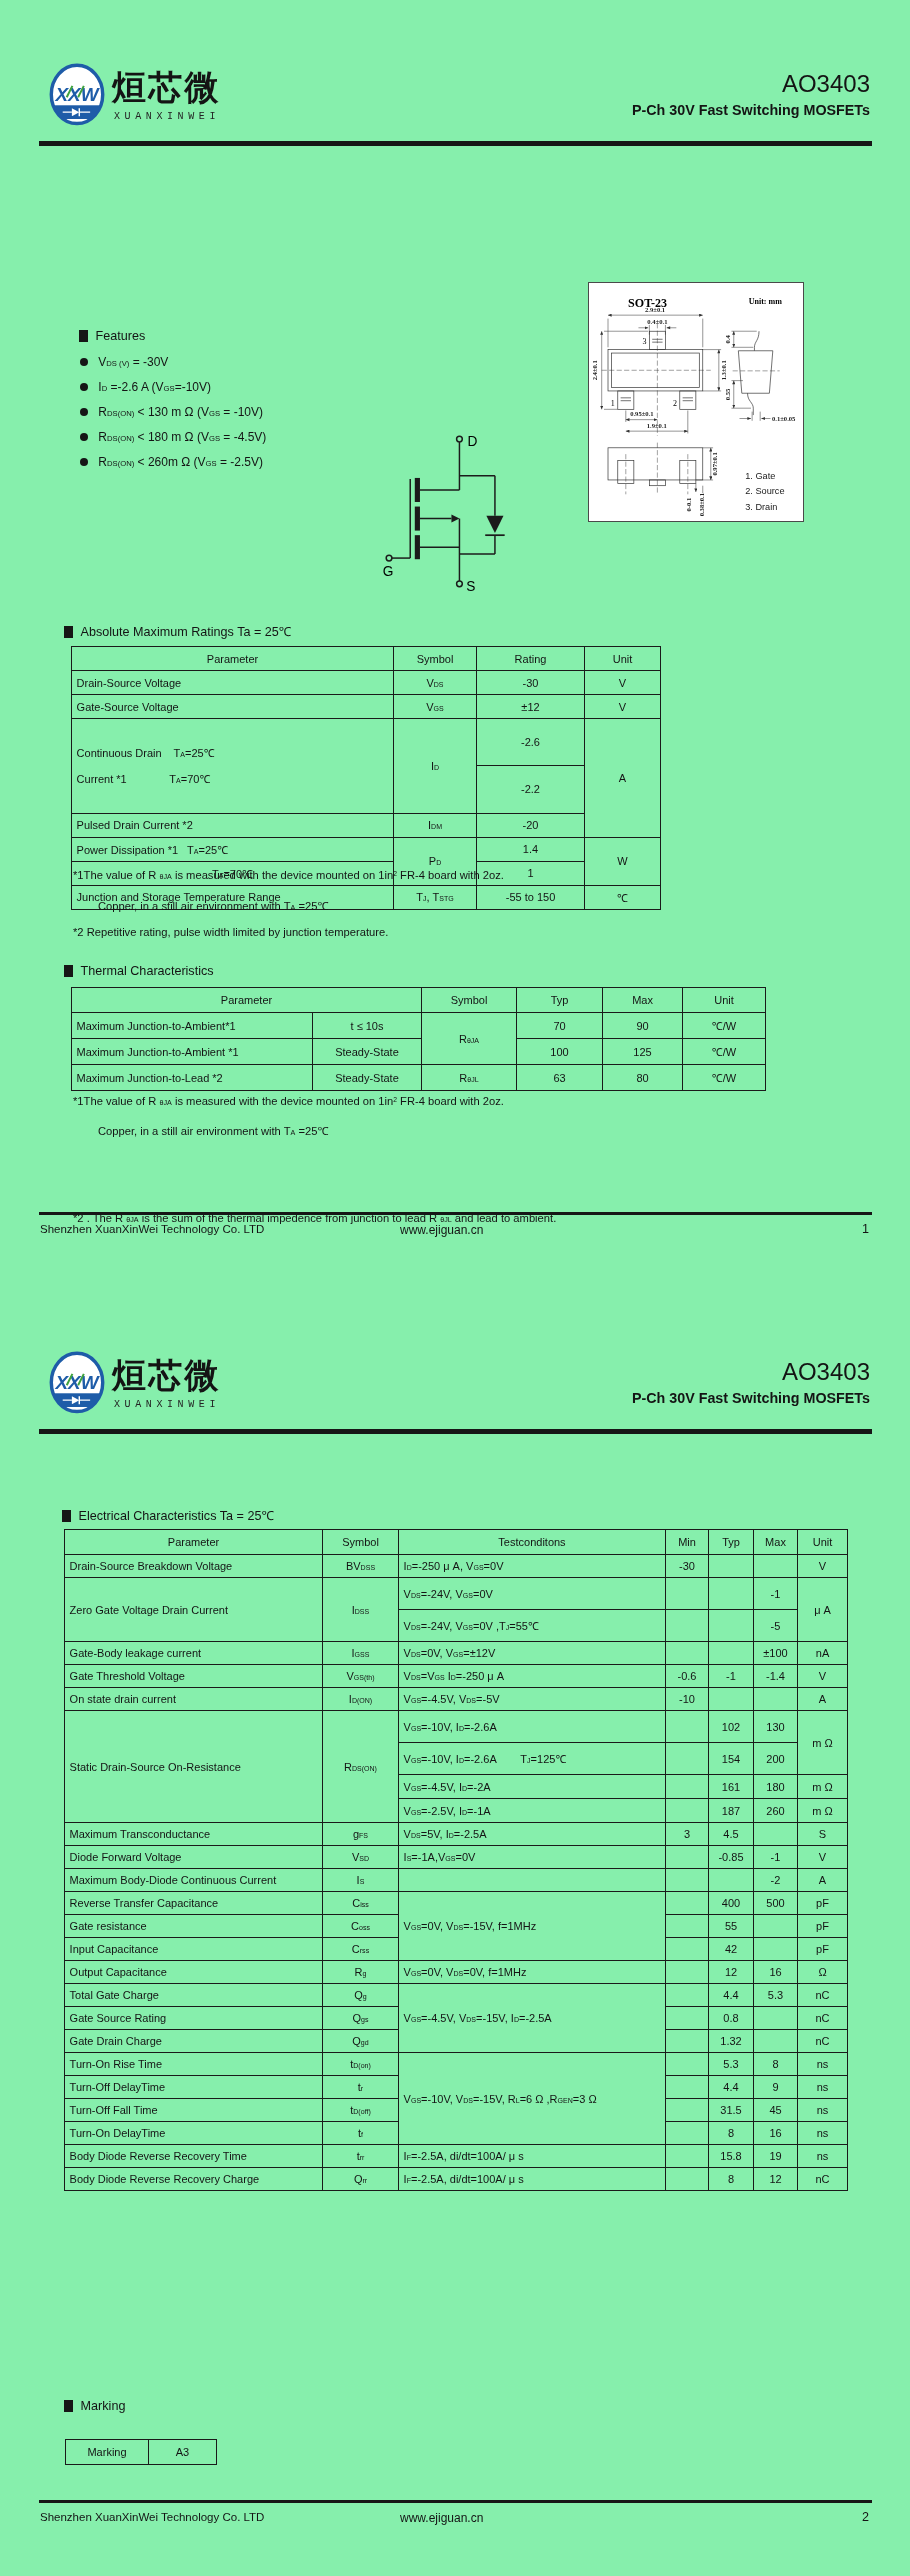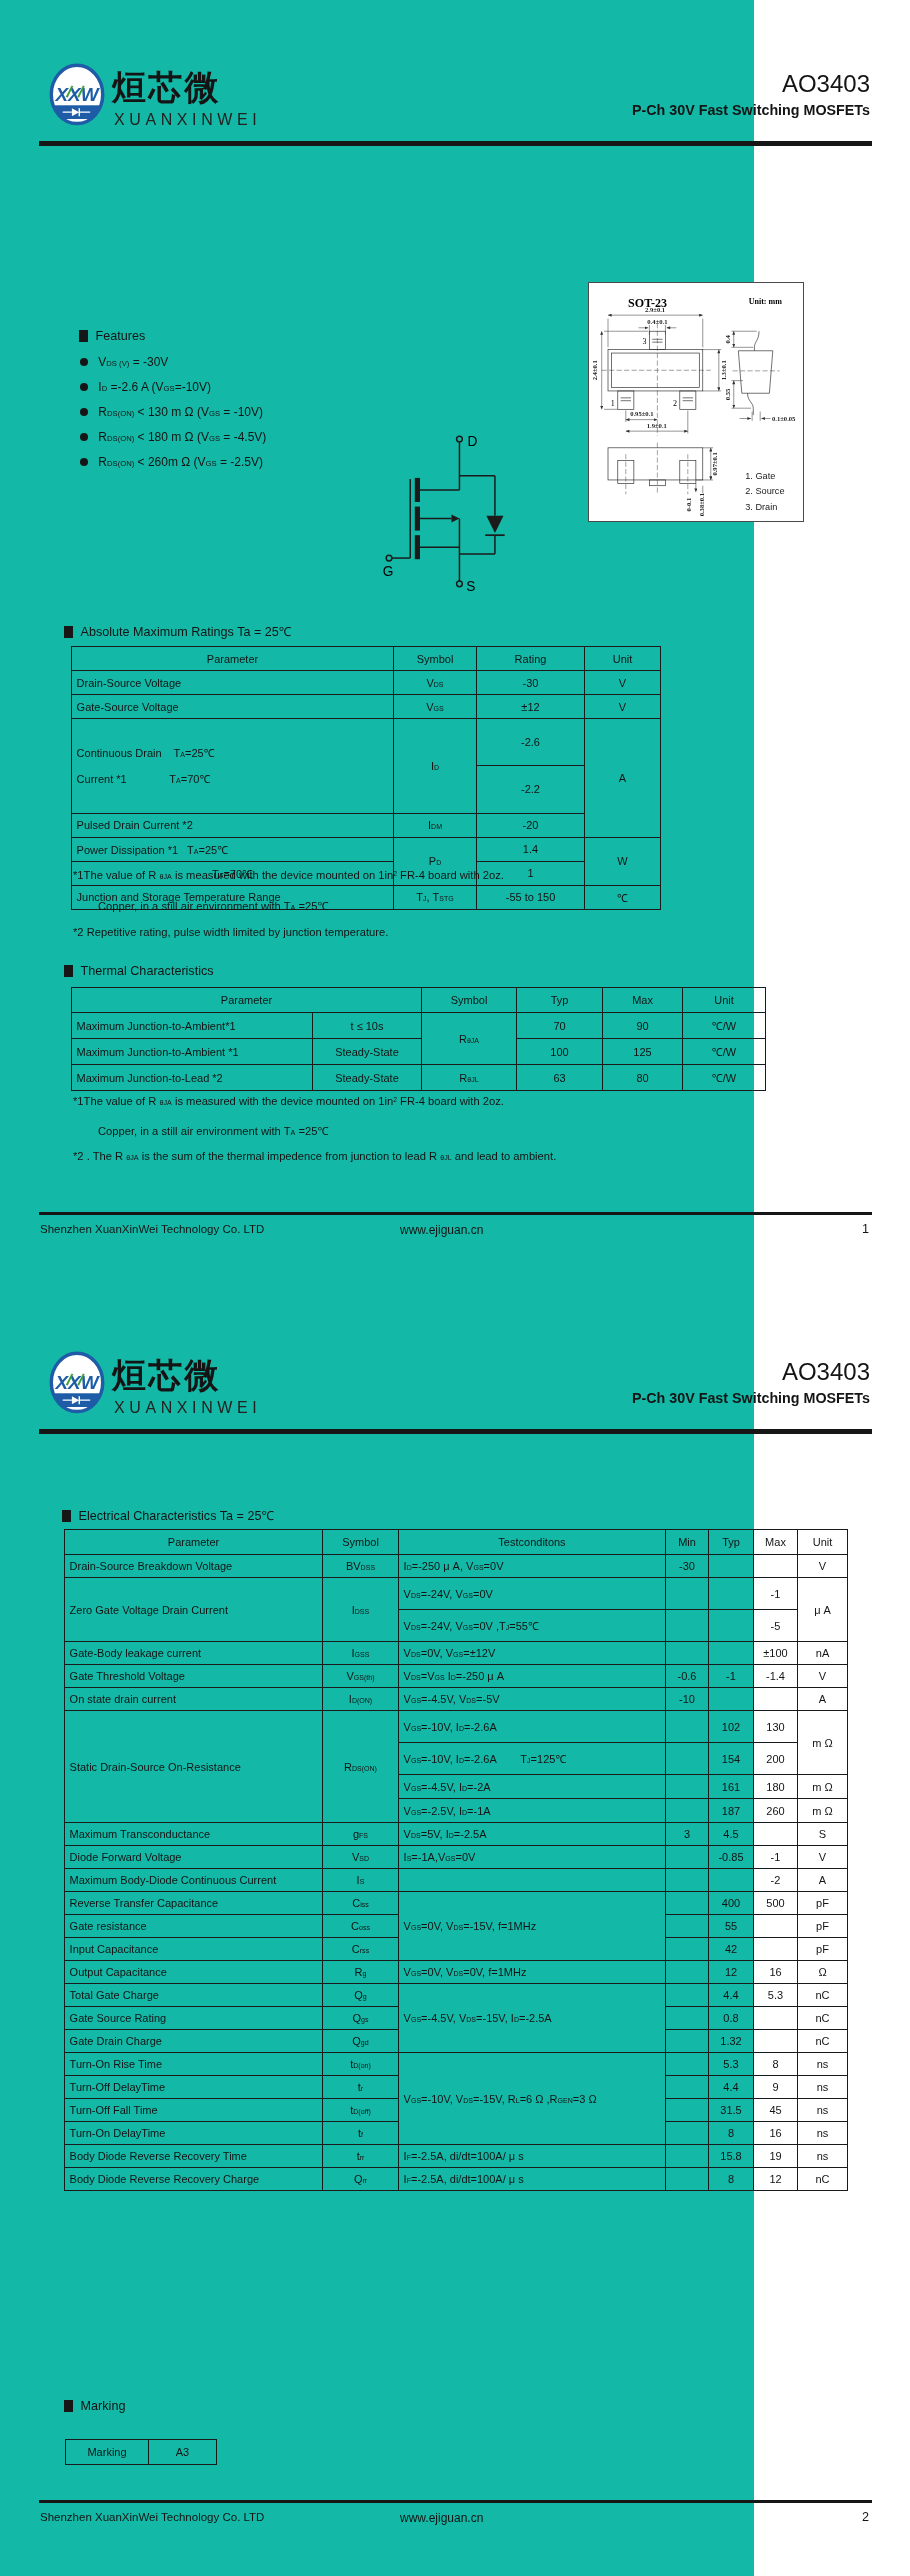--- a/index.html
+++ b/index.html
@@ -1,26 +1,26 @@
 <!DOCTYPE html>
 <html style="font-size:9.2px"><head>
 <meta charset="utf-8">
 <title>AO3403</title>
 <style>
   html,body{margin:0;padding:0;background:#fff;}
-  .sheet{position:relative;width:754px;height:2576px;background:#14b8a6;
+  .sheet{position:relative;width:910px;height:2576px;background:#86efac;
          font-family:"Liberation Sans",sans-serif;color:#141414;}
   .page{position:absolute;left:0;width:910px;height:1288px;overflow:hidden;}
   #page1{top:0;} #page2{top:1288px;}
   .abs{position:absolute;}
 
   
   .brand-cn{font-size:34px;font-weight:700;letter-spacing:2.3px;line-height:1;
             font-family:"DejaVu Sans","Liberation Sans",sans-serif;}
-  .brand-en{font-size:16px;letter-spacing:4.6px;color:#222;}
+  .brand-en{font-size:10px;letter-spacing:4.6px;color:#222;font-family:Liberation Mono, monospace;}
   .part-no{font-size:24px;line-height:1;text-align:center;}
   .part-sub{font-size:14.3px;font-weight:700;text-align:right;}
   .rule{background:#161616;}
 
   
   .sec{display:flex;align-items:center;gap:8px;font-size:12.6px;}
   .sec .sq{width:8.6px;height:12px;background:#161616;flex:none;}
 
   
   .feat-item{display:flex;align-items:center;height:25px;font-size:12px;gap:10.3px;}
@@ -356,21 +356,21 @@
         <td>Steady-State</td>
         <td>R<span class="sub">θJL</span></td>
         <td>63</td>
         <td>80</td>
         <td>℃/W</td>
       </tr>
     </tbody>
       </table>
     <div class="abs note" style="left:73px;top:1095px;">*1The value of R <span class="sub">θJA</span> is measured with the device mounted on 1in<span class="sup">2</span> FR-4 board with 2oz.</div>
     <div class="abs note" style="left:98px;top:1123px;">Copper, in a still air environment with T<span class="sub">A</span> =25℃</div>
-    <div class="abs note" style="left:73px;top:1150px;">*2 . The R <span class="sub">θJA</span> is the sum of the thermal impedence from junction to lead R <span class="sub">θJL</span> and lead to ambient.</div>
+    <div class="abs note" style="left:73px;top:1212px;">*2 . The R <span class="sub">θJA</span> is the sum of the thermal impedence from junction to lead R <span class="sub">θJL</span> and lead to ambient.</div>
 
     <div class="abs rule" style="left:39px;top:1212px;width:833px;height:3.4px;"></div>
     <div class="abs footer-co" style="left:40px;top:1223px;">Shenzhen XuanXinWei Technology Co. LTD</div>
     <div class="abs footer-web" style="left:400px;top:1223px;">www.ejiguan.cn</div>
     <div class="abs footer-pg" style="right:41px;top:1222px;">1</div>
   </div>
 
   <div class="page" id="page2">
 
     <div class="abs" style="left:49px;top:63px;">

